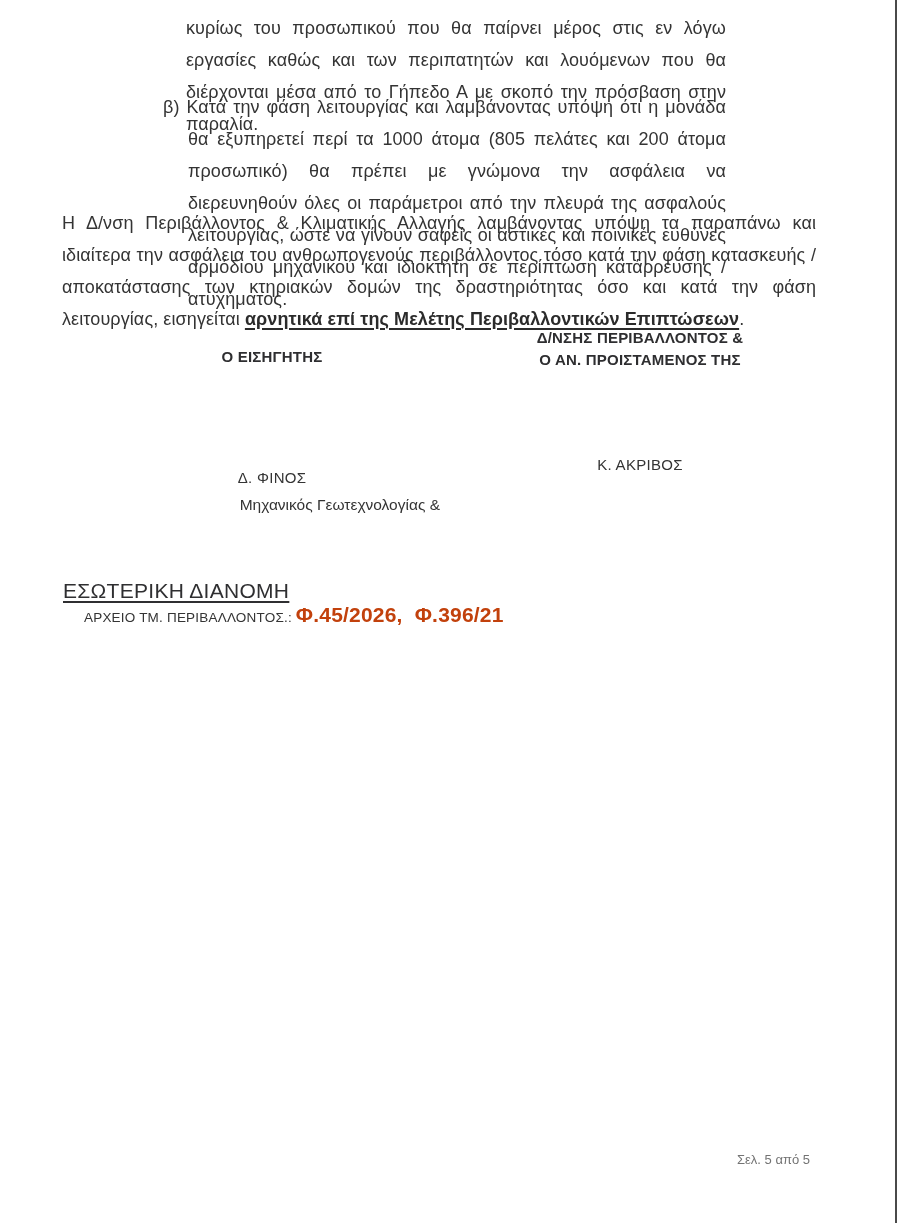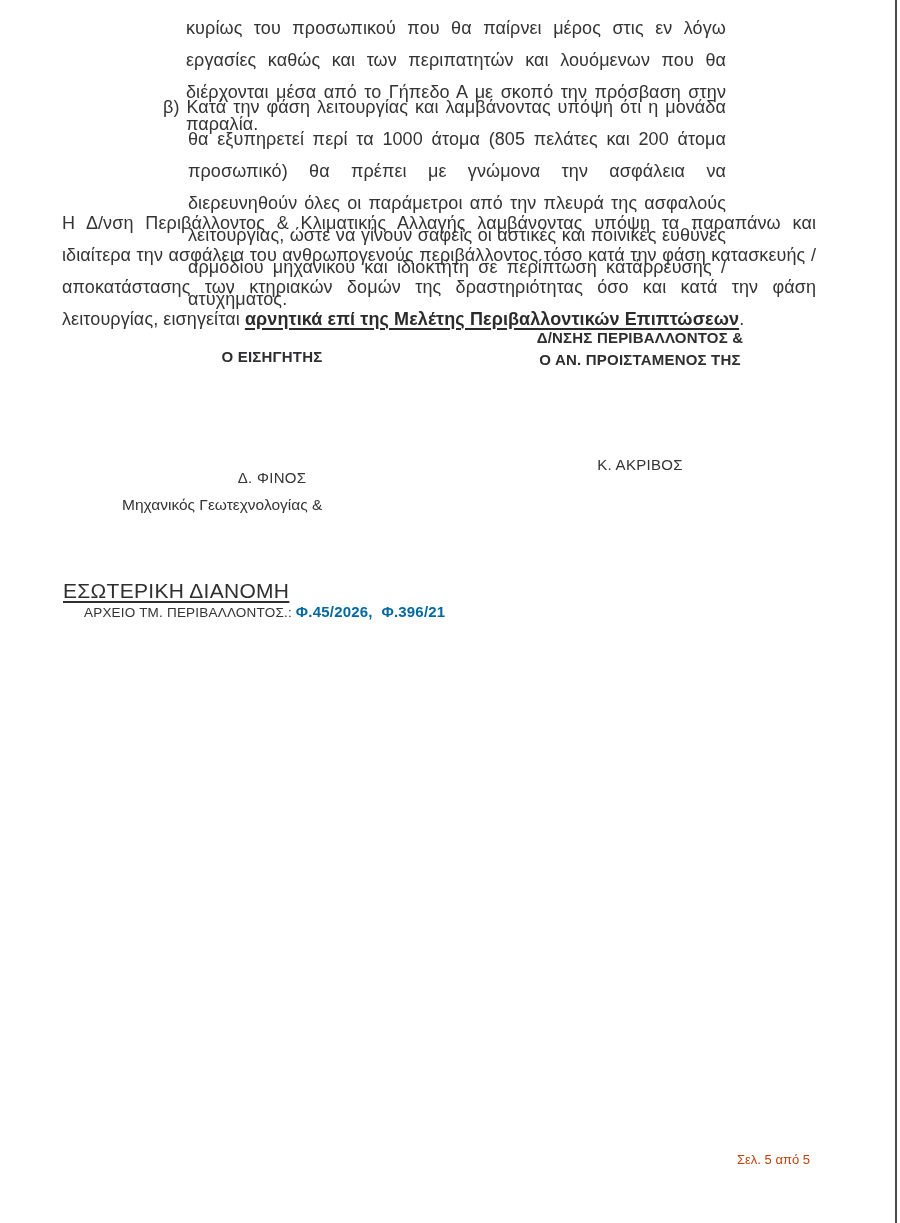--- a/index.html
+++ b/index.html
@@ -70,24 +70,24 @@
   .sig-name {
     position: absolute;
     text-align: center;
     font-size: 15px;
     letter-spacing: 0.3px;
   }
   .sig-name-right { left: 505px; top: 456px; width: 270px; }
   .sig-name-left { left: 147px; top: 469px; width: 250px; }
   .sig-role {
     position: absolute;
-    left: 122px;
+    left: 140px;
     top: 493px;
     width: 300px;
-    text-align: left;
+    text-align: right;
     font-size: 15.5px;
     line-height: 23px;
   }
   .dist-heading {
     position: absolute;
     left: 63px;
     top: 579px;
     font-size: 21px;
     letter-spacing: 0.3px;
     text-decoration: underline;
@@ -97,29 +97,29 @@
   .dist-line {
     position: absolute;
     left: 84px;
     top: 603px;
     font-size: 13.5px;
     letter-spacing: 0.2px;
     white-space: pre;
   }
   .dist-line .file-numbers {
     font-weight: bold;
-    font-size: 15px;
-    color: #0369a1;
+    font-size: 21px;
+    color: #c2410c;
   }
   .page-number {
     position: absolute;
     top: 1152px;
     right: 90px;
     font-size: 13px;
-    color: #c2410c;
+    color: #737373;
   }
 </style>
 </head>
 <body>
 
 <div class="page">
 
   <div class="scan-border"></div>
 
   <div class="para para-continuation">κυρίως του προσωπικού που θα παίρνει μέρος στις εν λόγω εργασίες καθώς και των περιπατητών και λουόμενων που θα διέρχονται μέσα από το Γήπεδο Α με σκοπό την πρόσβαση στην παραλία.</div>

